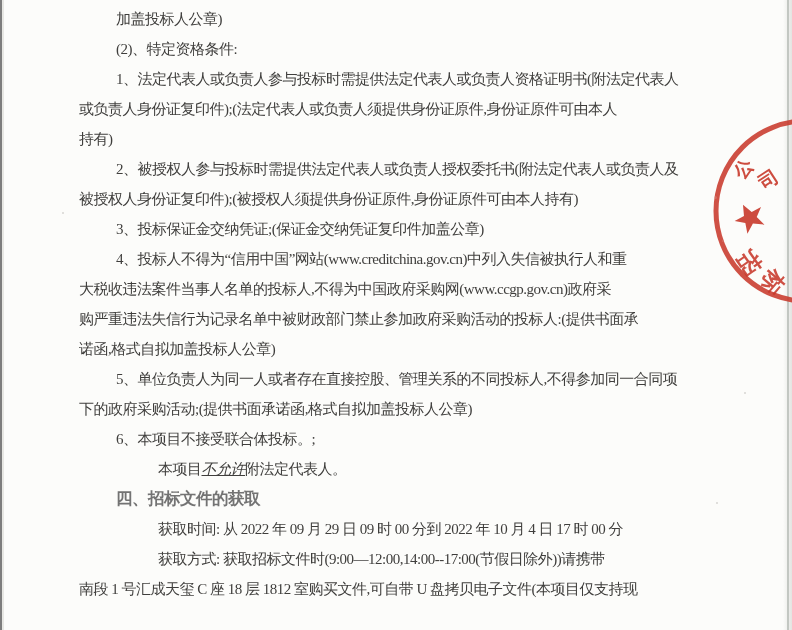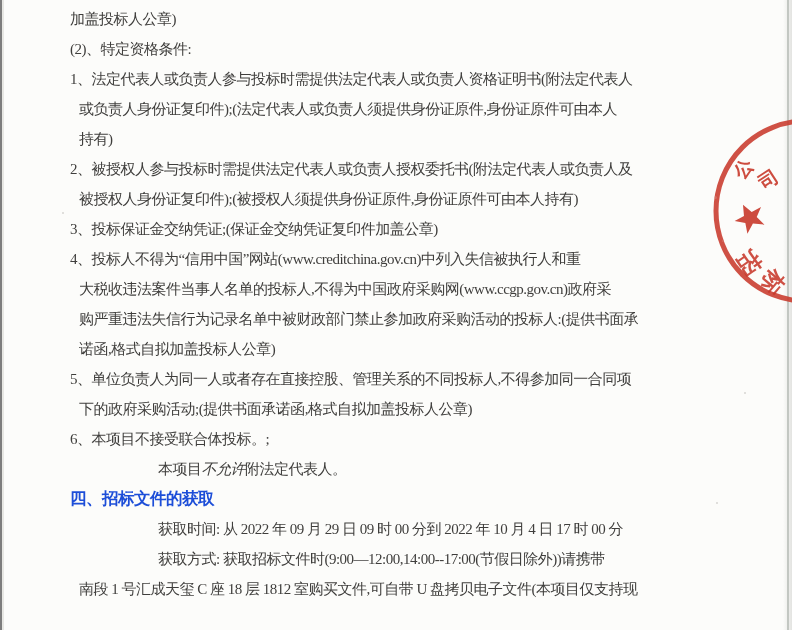--- a/index.html
+++ b/index.html
@@ -49,28 +49,28 @@
     width: 792px;
   }
   .ln {
     height: 30px;
     line-height: 30px;
     font-size: 15px;
     letter-spacing: -0.5px;
     white-space: nowrap;
   }
   .i0 { margin-left: 79px; }   
-  .i1 { margin-left: 70px; }   
+  .i1 { margin-left: 116px; }   
   .i2 { margin-left: 158px; }   
   .heading {
     font-weight: bold;
     font-size: 16.5px;
-    color: #1d4ed8;
+    color: #737373;
   }
-  .ital { font-style: italic; }
+  .ital { font-style: italic; text-decoration: underline; }
   
   .seal {
     position: absolute;
     left: 702px;
     top: 118px;
     width: 90px;
     height: 185px;
     pointer-events: none;
   }
   

